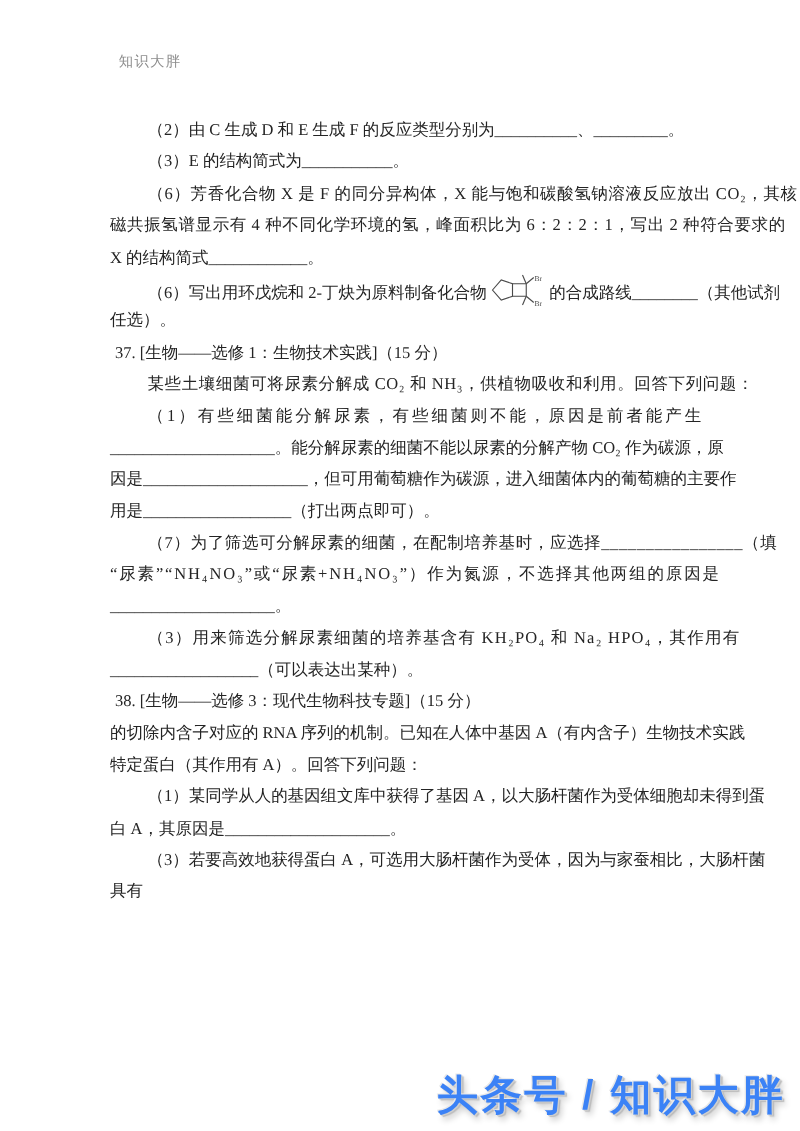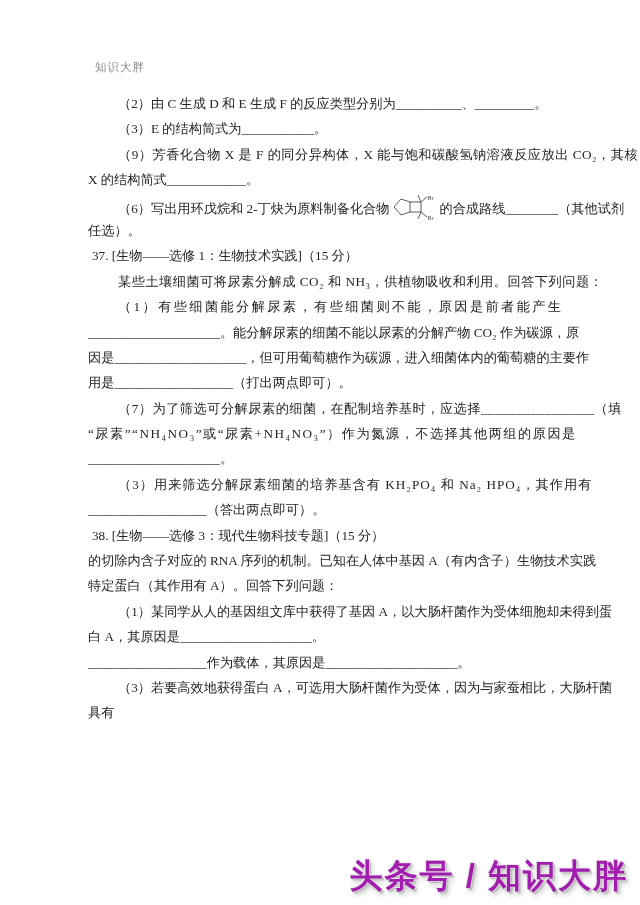--- a/index.html
+++ b/index.html
@@ -8,21 +8,21 @@
     background:#ffffff;
     font-family:"Liberation Serif","DejaVu Serif",serif;
     color:#242424;
     overflow:hidden;
     position:relative;
   }
   .page{
     position:absolute;inset:0;background:#ffffff;
   }
   .wm-top{
-    position:absolute;left:95px;top:60px;
+    position:absolute;left:95px;top:42px;
     font-size:11.5px;color:#8d8d8d;letter-spacing:1px;
     font-family:"Liberation Sans","DejaVu Sans",sans-serif;
   }
   .content{
     position:absolute;left:88px;top:91px;width:466px;
     font-size:13.2px;line-height:25.4px;
     white-space:nowrap;
   }
   .line{height:25.4px;}
   .indent{padding-left:30px;}
@@ -32,39 +32,40 @@
   .ls10{letter-spacing:1.0px;font-family:Liberation Serif, serif;}
   .ls05{letter-spacing:0.5px;}
   .struct-svg{
     display:inline-block;vertical-align:-8px;margin:0 2px;
   }
   .struct-svg svg{display:block;}
   .banner{
     position:absolute;right:12px;bottom:6px;
     font-size:33px;font-weight:700;letter-spacing:2px;
     font-family:"Liberation Sans","DejaVu Sans",sans-serif;
-    color:#a21caf;
+    color:#3b82f6;
     text-shadow:
       -1px -1px 0 #e9e9e9,
        1px  1px 0 #cfcfcf,
        2px  2px 1px #b9b9b9,
        3px  4px 5px #c6c6c6;
   }
 </style>
 </head>
 <body>
 
 <div class="page">
 
   <div class="wm-top">知识大胖</div>
 
   <div class="content">
     <div class="line indent">（2）由 C 生成 D 和 E 生成 F 的反应类型分别为__________、_________。</div>
     <div class="line indent">（3）E 的结构简式为___________。</div>
-    <div class="line indent ls05">（9）芳香化合物 X 是 F 的同分异构体，X 能与饱和碳酸氢钠溶液反应放出 CO₂，其核</div>
+    <div class="line indent ls05">（6）芳香化合物 X 是 F 的同分异构体，X 能与饱和碳酸氢钠溶液反应放出 CO₂，其核</div>
+    <div class="line ls05">磁共振氢谱显示有 4 种不同化学环境的氢，峰面积比为 6：2：2：1，写出 2 种符合要求的</div>
     <div class="line">X 的结构简式____________。</div>
 
     <div class="line indent">
       <span>（6）写出用环戊烷和 2-丁炔为原料制备化合物</span><span class="struct-svg"><svg width="46" height="28" viewBox="0 0 46 28" xmlns="http://www.w3.org/2000/svg">
           <g fill="none" stroke="#4a4a4a" stroke-width="0.9">
             <path d="M3,14 L10,6 L19,9 L19,19 L10,22 Z"></path>
             <path d="M19,9 L30,9 L30,19 L19,19"></path>
             <path d="M30,9 L27,2"></path>
             <path d="M30,9 L36,4"></path>
             <path d="M30,19 L27,26"></path>
@@ -79,26 +80,25 @@
     <div class="line qnum">37. [生物——选修 1：生物技术实践]（15 分）</div>
     <div class="line indent ls05">某些土壤细菌可将尿素分解成 CO₂ 和 NH₃，供植物吸收和利用。回答下列问题：</div>
     <div class="line indent ls24">（1）有些细菌能分解尿素，有些细菌则不能，原因是前者能产生</div>
     <div class="line">____________________。能分解尿素的细菌不能以尿素的分解产物 CO₂ 作为碳源，原</div>
     <div class="line">因是____________________，但可用葡萄糖作为碳源，进入细菌体内的葡萄糖的主要作</div>
     <div class="line">用是__________________（打出两点即可）。</div>
     <div class="line indent ls05">（7）为了筛选可分解尿素的细菌，在配制培养基时，应选择________________（填</div>
     <div class="line ls15">“尿素”“NH₄NO₃”或“尿素+NH₄NO₃”）作为氮源，不选择其他两组的原因是</div>
     <div class="line">____________________。</div>
     <div class="line indent ls10">（3）用来筛选分解尿素细菌的培养基含有 KH₂PO₄ 和 Na₂ HPO₄，其作用有</div>
-    <div class="line">__________________（答出两点即可）。</div>
+    <div class="line">__________________（可以表达出某种）。</div>
     <div class="line qnum">38. [生物——选修 3：现代生物科技专题]（15 分）</div>
     <div class="line">的切除内含子对应的 RNA 序列的机制。已知在人体中基因 A（有内含子）生物技术实践</div>
     <div class="line">特定蛋白（其作用有 A）。回答下列问题：</div>
     <div class="line indent">（1）某同学从人的基因组文库中获得了基因 A，以大肠杆菌作为受体细胞却未得到蛋</div>
     <div class="line">白 A，其原因是____________________。</div>
-    <div class="line">__________________作为载体，其原因是____________________。</div>
     <div class="line indent">（3）若要高效地获得蛋白 A，可选用大肠杆菌作为受体，因为与家蚕相比，大肠杆菌</div>
     <div class="line">具有</div>
   </div>
 
   <div class="banner">头条号 / 知识大胖</div>
 
 </div>
 
 </body></html>

